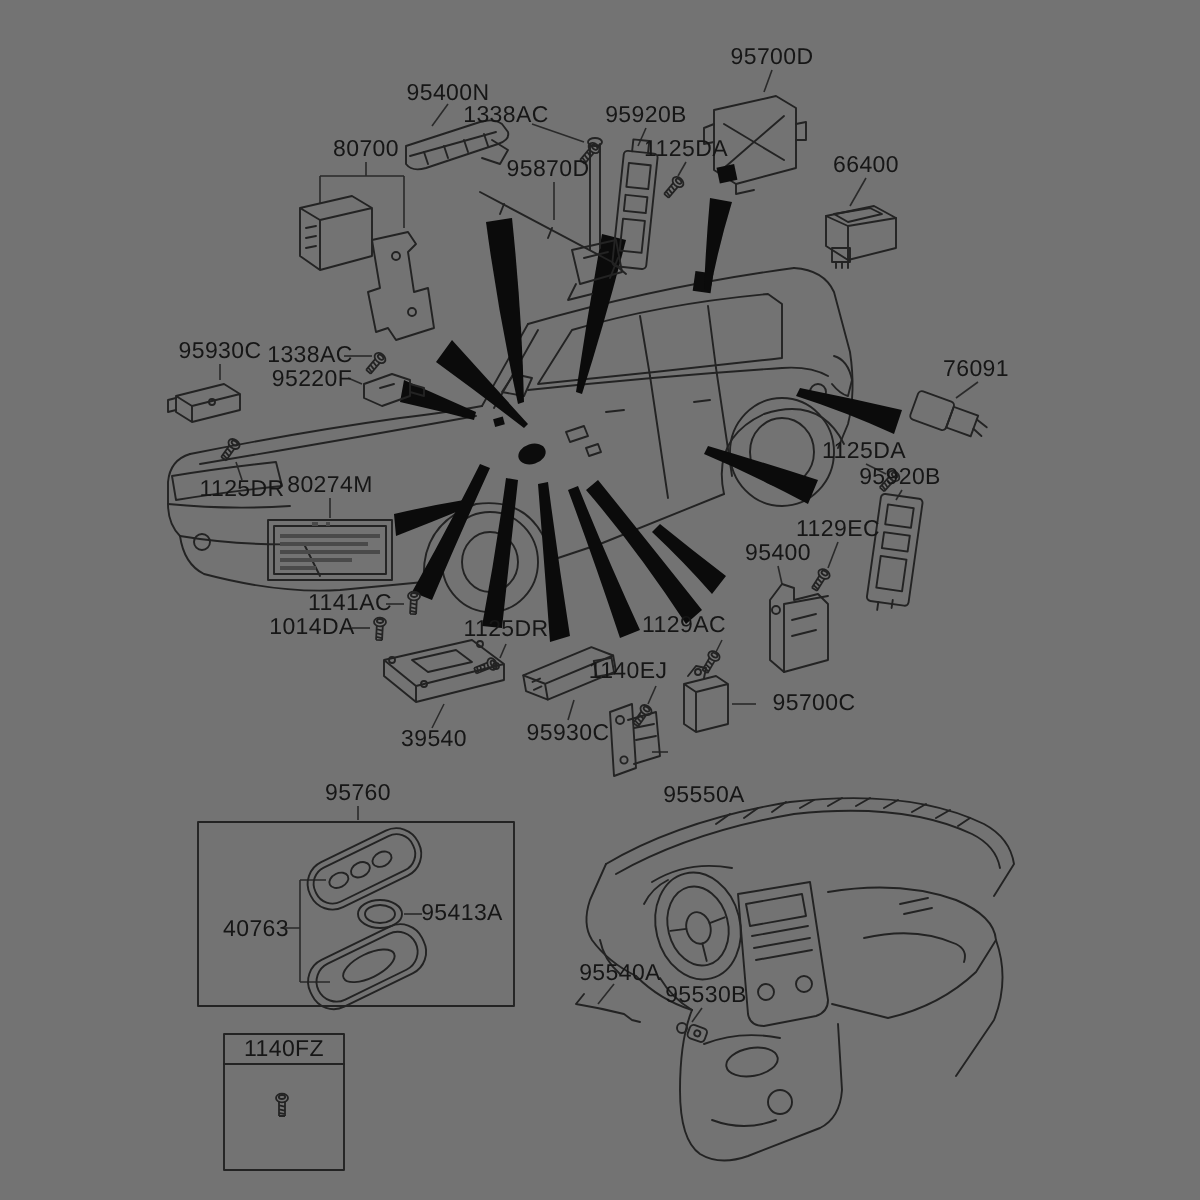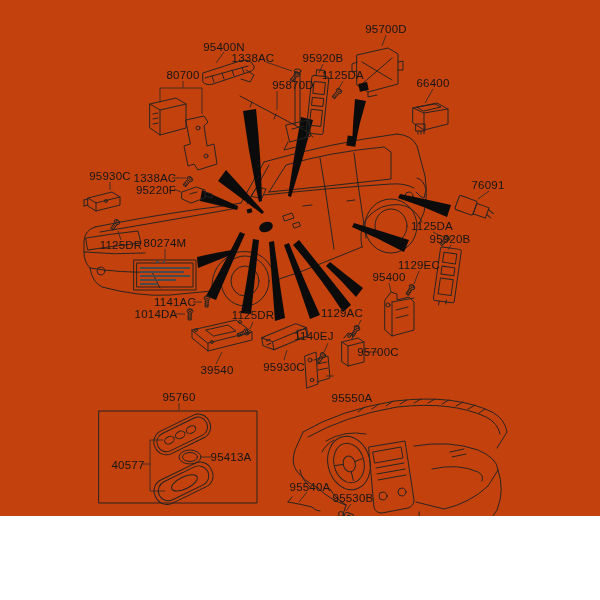--- a/index.html
+++ b/index.html
@@ -1,17 +1,17 @@
 <!DOCTYPE html>
 <html><head>
 <meta charset="utf-8">
 <style>
   html,body{margin:0;padding:0;background:#fff;}
   .canvas{
-    position:relative;width:600px;height:516px;background:#c2410c;overflow:hidden;
+    position:relative;width:600px;height:600px;background:#737373;overflow:hidden;
     font-family:"Liberation Sans", sans-serif;
   }
   .art{position:absolute;left:0;top:0;}
   .lbl{
     position:absolute;transform:translate(-50%,-50%);
     font-size:11.5px;color:#161616;white-space:nowrap;letter-spacing:.2px;
   }
   .ln{fill:none;stroke:#232323;stroke-width:0.95;stroke-linejoin:round;stroke-linecap:round;}
   .thin{fill:none;stroke:#2a2a2a;stroke-width:0.8;}
   .mk{fill:#0c0c0c;stroke:none;}
@@ -324,40 +324,40 @@
     </g>
   </svg>
 
   <div class="lbl" style="left:386px;top:29px">95700D</div>
   <div class="lbl" style="left:224px;top:47px">95400N</div>
   <div class="lbl" style="left:253px;top:58px">1338AC</div>
   <div class="lbl" style="left:323px;top:58px">95920B</div>
   <div class="lbl" style="left:343px;top:75px">1125DA</div>
   <div class="lbl" style="left:433px;top:83px">66400</div>
   <div class="lbl" style="left:183px;top:75px">80700</div>
-  <div class="lbl" style="left:293px;top:85px">95870D</div>
+  <div class="lbl" style="left:274px;top:85px">95870D</div>
   <div class="lbl" style="left:110px;top:176px">95930C</div>
   <div class="lbl" style="left:155px;top:178px">1338AC</div>
   <div class="lbl" style="left:156px;top:190px">95220F</div>
   <div class="lbl" style="left:121px;top:245px">1125DR</div>
   <div class="lbl" style="left:165px;top:243px">80274M</div>
   <div class="lbl" style="left:488px;top:185px">76091</div>
   <div class="lbl" style="left:432px;top:226px">1125DA</div>
   <div class="lbl" style="left:450px;top:239px">95920B</div>
   <div class="lbl" style="left:419px;top:265px">1129EC</div>
   <div class="lbl" style="left:389px;top:277px">95400</div>
   <div class="lbl" style="left:175px;top:302px">1141AC</div>
   <div class="lbl" style="left:156px;top:314px">1014DA</div>
   <div class="lbl" style="left:253px;top:315px">1125DR</div>
   <div class="lbl" style="left:342px;top:313px">1129AC</div>
   <div class="lbl" style="left:217px;top:370px">39540</div>
   <div class="lbl" style="left:284px;top:367px">95930C</div>
   <div class="lbl" style="left:314px;top:336px">1140EJ</div>
-  <div class="lbl" style="left:378px;top:352px">95700C</div>
+  <div class="lbl" style="left:407px;top:352px">95700C</div>
   <div class="lbl" style="left:352px;top:398px">95550A</div>
   <div class="lbl" style="left:179px;top:397px">95760</div>
-  <div class="lbl" style="left:128px;top:465px">40577</div>
+  <div class="lbl" style="left:128px;top:465px">40763</div>
   <div class="lbl" style="left:231px;top:457px">95413A</div>
   <div class="lbl" style="left:142px;top:525px">1140FZ</div>
   <div class="lbl" style="left:310px;top:487px">95540A</div>
   <div class="lbl" style="left:353px;top:498px">95530B</div>
 
 </div>
 
 </body></html>

